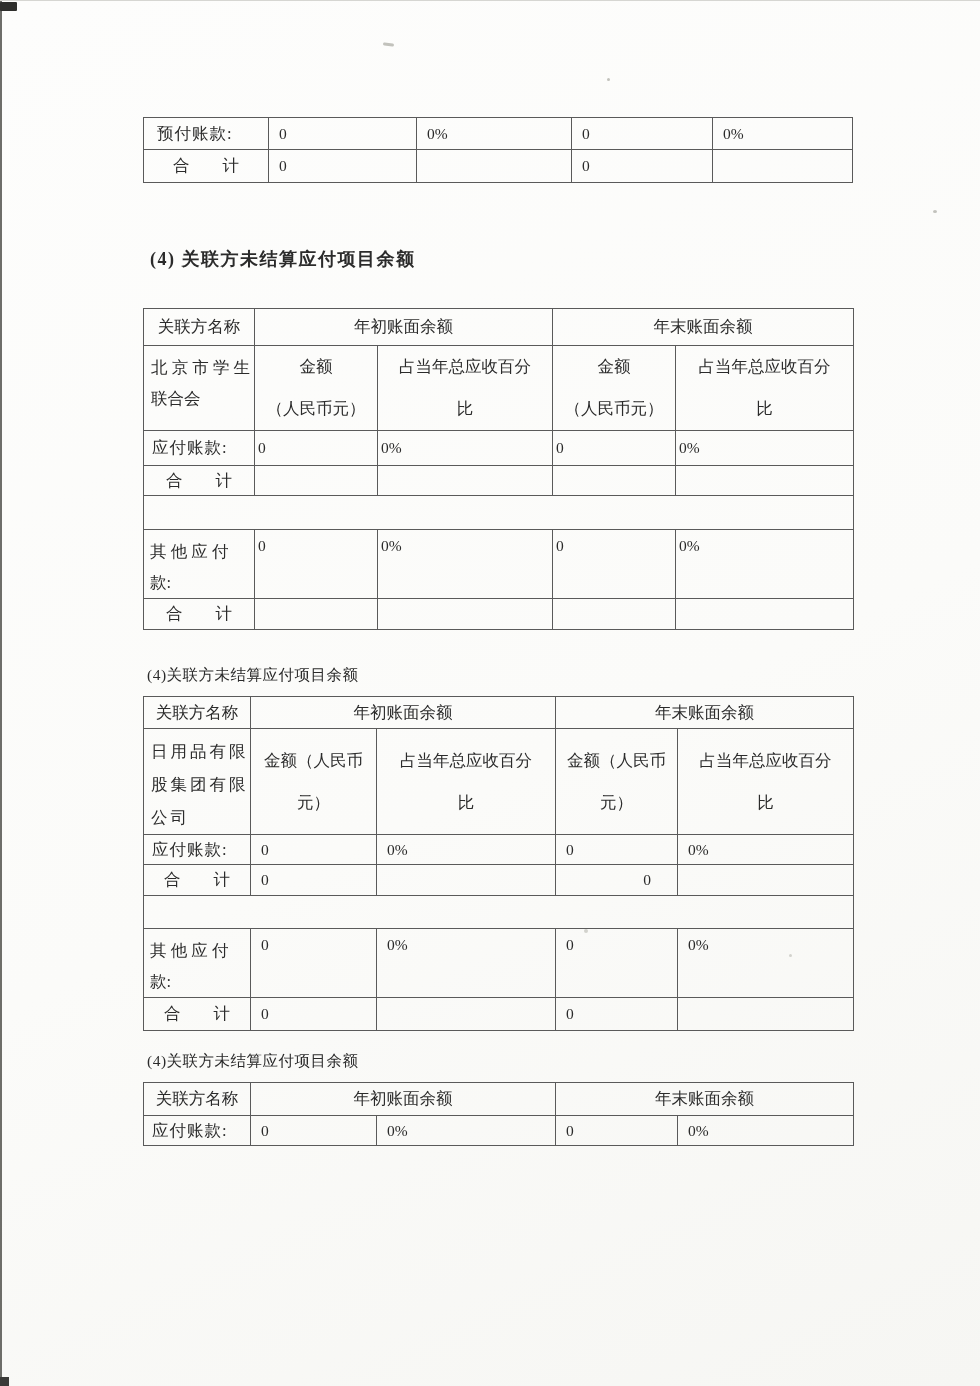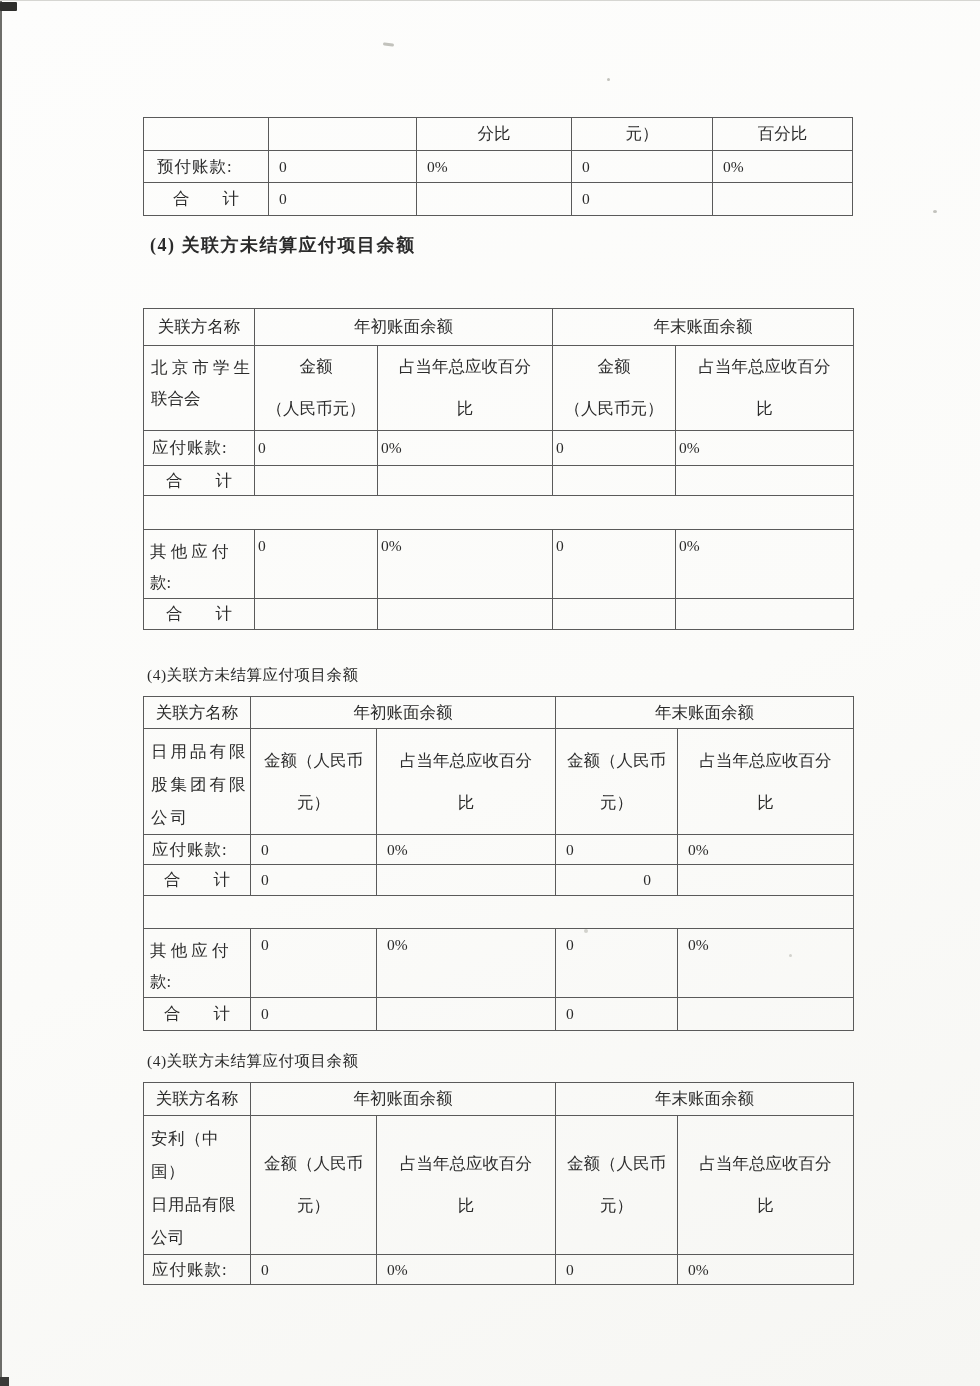--- a/index.html
+++ b/index.html
@@ -36,21 +36,21 @@
   .t3 { left:143px; top:696px; }
   .t3 .rh { height:32px; } .t3 .rn { height:98px; }
   .t3 .rp { height:30px; } .t3 .rt { height:31px; }
   .t3 .rg { height:33px; } .t3 .ro { height:64px; } .t3 .rt2 { height:33px; }
   .t4 { left:143px; top:1082px; }
   .t4 .rh { height:33px; } .t4 .rn { height:97px; } .t4 .rp { height:30px; }
   .t3 .name, .t4 .name { letter-spacing:3px; line-height:33px; }
   .t4 .name { letter-spacing:0.5px; }
   
   .heading { position:absolute; white-space:nowrap; }
-  .h1 { left:150px; top:233px; font-size:18px; font-weight:bold; letter-spacing:1.5px; }
+  .h1 { left:150px; top:247px; font-size:18px; font-weight:bold; letter-spacing:1.5px; }
   .h2 { left:147px; top:665px; font-size:15.5px; letter-spacing:0.5px; }
   .h3 { left:147px; top:1051px; font-size:15.5px; letter-spacing:0.5px; }
   
   .edge-left { position:absolute; left:0; top:0; width:2px; height:1386px; background:#555550; opacity:0.85; }
   .edge-top { position:absolute; left:0; top:0; width:980px; height:1px; background:#d6d6d2; }
   .mark-tl { position:absolute; left:0; top:2px; width:17px; height:9px; background:#2e2e2c; border-radius:1px; }
   .mark-bl { position:absolute; left:0; top:1377px; width:9px; height:9px; background:#3a3a38; }
   .speck { position:absolute; background:#c2c2bc; border-radius:50%; }
   .s1 { left:383px; top:43px; width:11px; height:3px; border-radius:2px; transform:rotate(8deg); }
   .s2 { left:607px; top:78px; width:3px; height:3px; }
@@ -75,27 +75,20 @@
 
   <table class="t1">
     <colgroup>
       <col style="width:125px">
         <col style="width:148px">
         <col style="width:155px">
       <col style="width:141px">
         <col style="width:140px">
     </colgroup>
     <tbody>
-        <tr class="r1">
-      <td></td>
-      <td></td>
-      <td class="c">分比</td>
-      <td class="c">元）</td>
-      <td class="c">百分比</td>
-    </tr>
     <tr class="r2">
       <td class="lbl">预付账款:</td>
       <td class="val">0</td>
       <td class="val">0%</td>
       <td class="val">0</td>
       <td class="val">0%</td>
     </tr>
     <tr class="r3">
       <td class="c">合　　计</td>
       <td class="val">0</td>
@@ -242,33 +235,20 @@
         <col style="width:179px">
       <col style="width:122px">
         <col style="width:176px">
     </colgroup>
     <tbody>
         <tr class="rh">
       <td class="c">关联方名称</td>
       <td class="c" colspan="2">年初账面余额</td>
       <td class="c" colspan="2">年末账面余额</td>
     </tr>
-    <tr class="rn">
-      <td class="name pre">安利（中国）
-日用品有限
-公司</td>
-      <td class="c pre hdr2">金额（人民币
-元）</td>
-      <td class="c pre hdr2">占当年总应收百分
-比</td>
-      <td class="c pre hdr2">金额（人民币
-元）</td>
-      <td class="c pre hdr2">占当年总应收百分
-比</td>
-    </tr>
     <tr class="rp">
       <td class="lbl" style="padding-left:8px">应付账款:</td>
       <td class="val">0</td>
       <td class="val">0%</td>
       <td class="val">0</td>
       <td class="val">0%</td>
     </tr>
   </tbody>
     </table>
 

